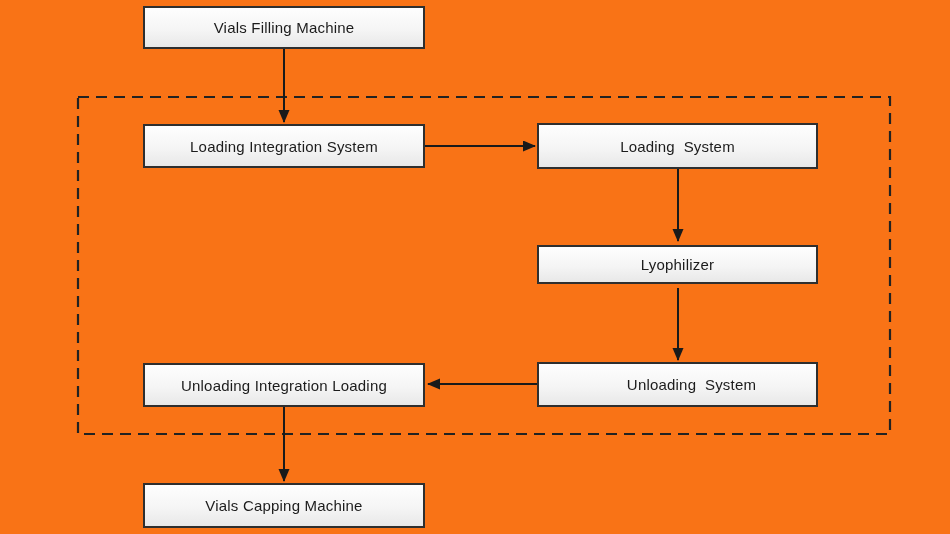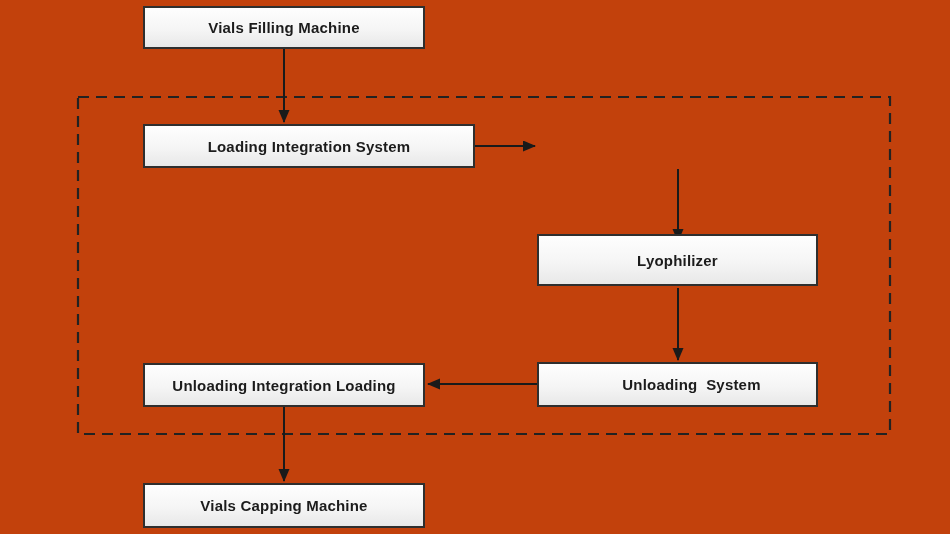--- a/index.html
+++ b/index.html
@@ -5,23 +5,22 @@
   html, body {
     margin: 0;
     padding: 0;
     background: #ffffff;
     font-family: "Liberation Sans", sans-serif;
   }
   .canvas {
     position: relative;
     width: 950px;
     height: 534px;
-    background: #c2410c;
+    background: #f97316;
     overflow: hidden;
-    font-weight: bold;
   }
   .wires {
     position: absolute;
     left: 0;
     top: 0;
     width: 950px;
     height: 534px;
   }
   .node {
     position: absolute;
@@ -33,23 +32,23 @@
     justify-content: center;
   }
   .node span {
     font-size: 15px;
     color: #1c1c1c;
     white-space: pre;
     letter-spacing: 0.2px;
   }
   
   .n-vials-filling        { left: 143px; top: 6px;   width: 282px; height: 43px; }
-  .n-loading-integration  { left: 143px; top: 124px; width: 332px; height: 44px; align-items: center; }
+  .n-loading-integration  { left: 143px; top: 124px; width: 282px; height: 44px; align-items: center; }
   .n-loading-system       { left: 537px; top: 123px; width: 281px; height: 46px; }
-  .n-lyophilizer          { left: 537px; top: 234px; width: 281px; height: 52px; align-items: center; }
+  .n-lyophilizer          { left: 537px; top: 245px; width: 281px; height: 39px; align-items: center; }
   .n-unloading-system     { left: 537px; top: 362px; width: 281px; height: 45px; padding-left: 28px; }
   .n-unloading-integration{ left: 143px; top: 363px; width: 282px; height: 44px; }
   .n-vials-capping        { left: 143px; top: 483px; width: 282px; height: 45px; }
 </style>
 </head>
 <body>
 
 <div class="canvas">
 
   <svg class="wires" width="950" height="534" viewBox="0 0 950 534" xmlns="http://www.w3.org/2000/svg">
@@ -75,20 +74,23 @@
   </svg>
 
   <div class="node n-vials-filling">
     <span>Vials Filling Machine</span>
   </div>
 
   <div class="node n-loading-integration">
     <span>Loading Integration System</span>
   </div>
 
+  <div class="node n-loading-system">
+    <span>Loading  System</span>
+  </div>
 
   <div class="node n-lyophilizer">
     <span>Lyophilizer</span>
   </div>
 
   <div class="node n-unloading-system">
     <span>Unloading  System</span>
   </div>
 
   <div class="node n-unloading-integration">

